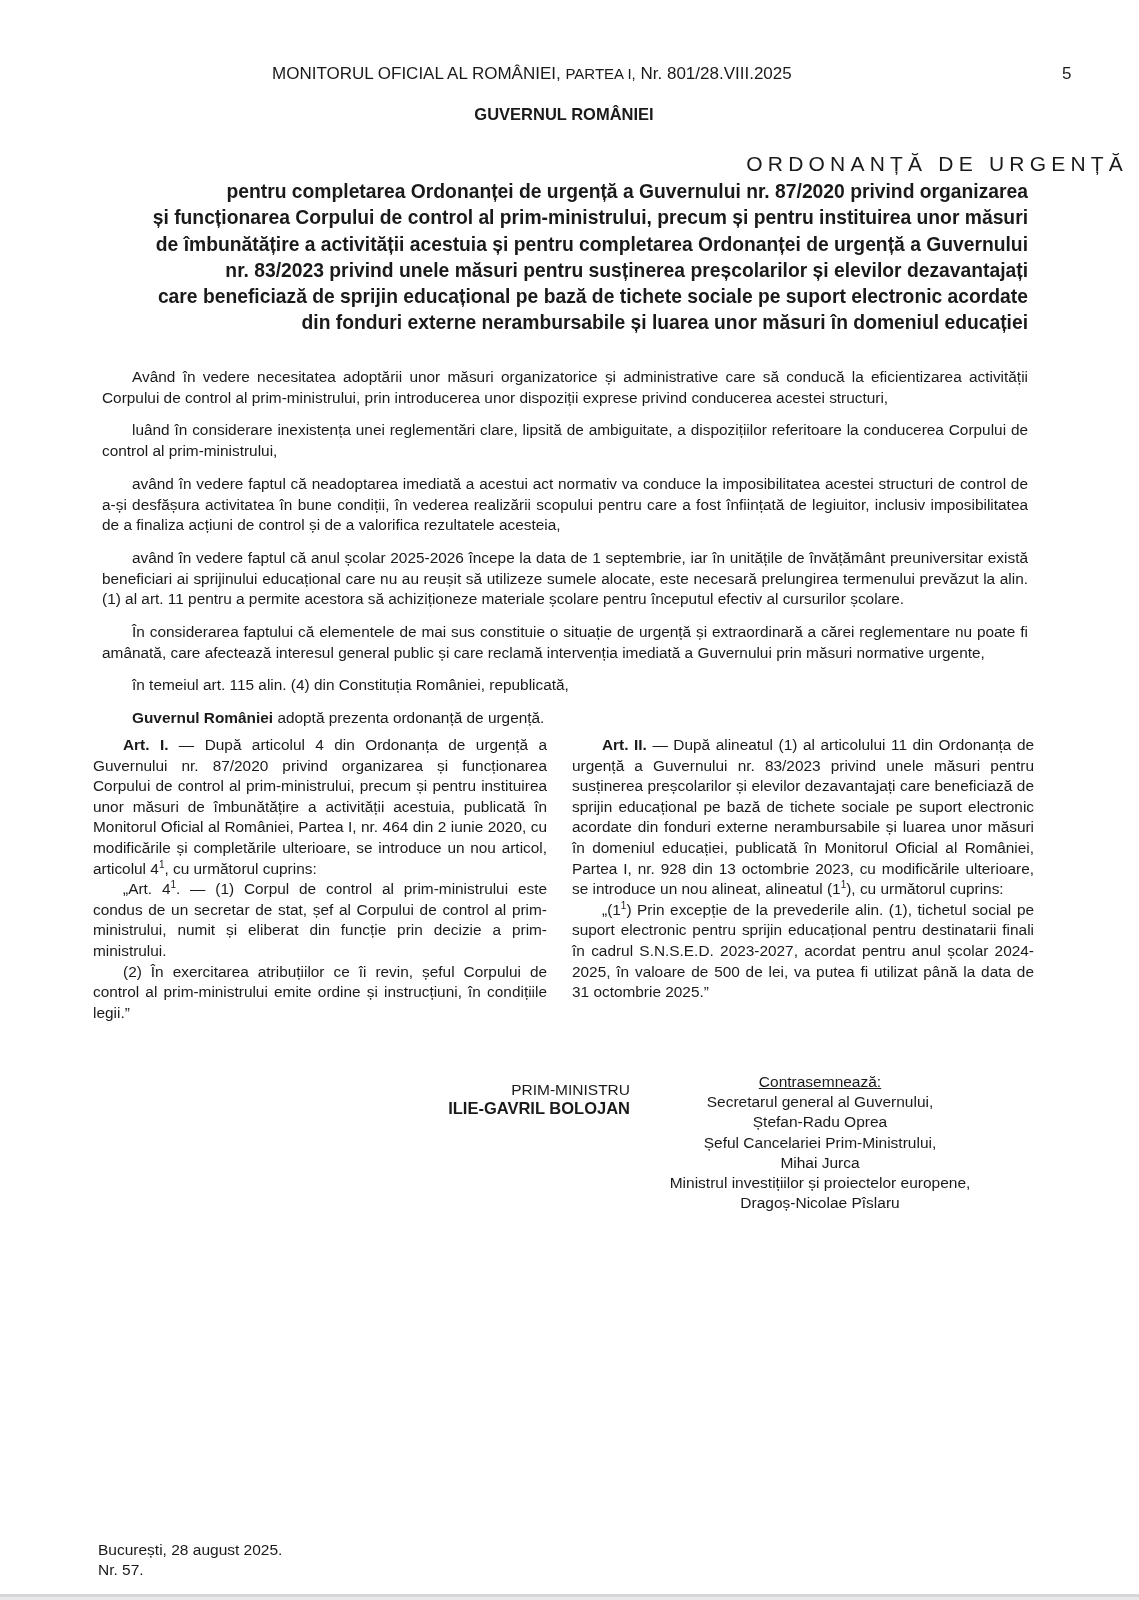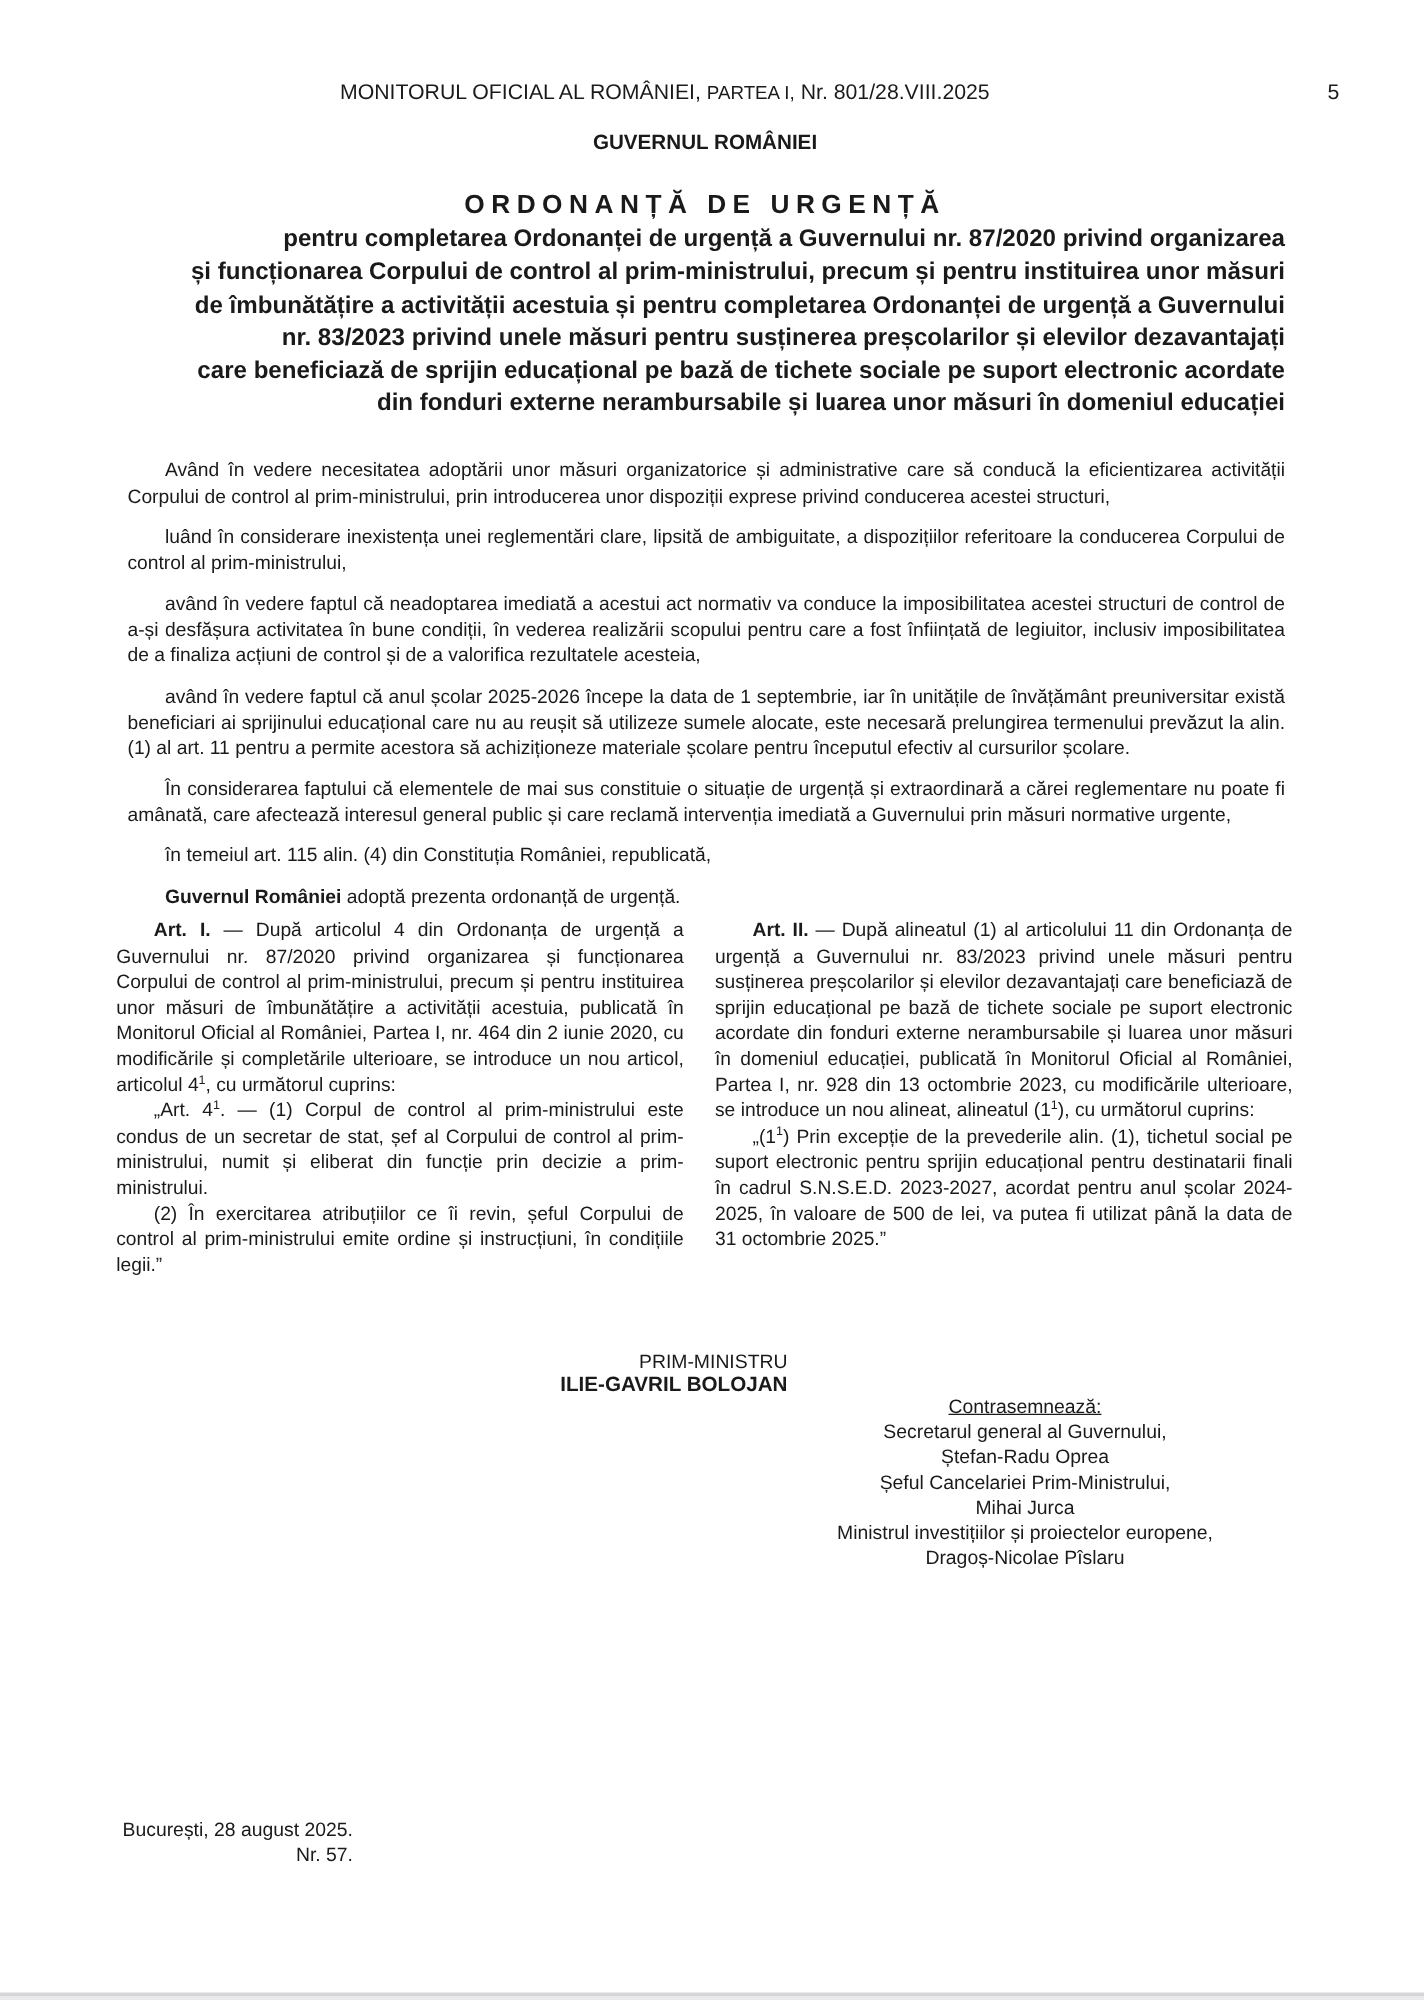--- a/index.html
+++ b/index.html
@@ -12,22 +12,22 @@
     background:#ffffff; border-right:2px solid #d6d6da; border-bottom:3px solid #d6d6da;padding-left:16px;
   }
   .running-head {
     position:absolute; left:272px; top:64px; font-size:17px; letter-spacing:0;
     white-space:nowrap;
   }
   .running-head .sm { font-size:15px; }
   .page-num { position:absolute; left:1062px; top:64px; font-size:17px; }
   .gov-head { position:absolute; left:0; width:1128px; top:105px; text-align:center; font-weight:bold; font-size:16.5px; }
   .doc-type {
-    position:absolute; left:0; width:1128px; top:152px; text-align:center;
-    font-weight:bold; font-size:21px; letter-spacing:5.2px;
+    position:absolute; left:0; width:1128px; top:152px; text-align:right;
+    font-weight:normal; font-size:21px; letter-spacing:5.2px;
   }
   .doc-subtitle {
     position:absolute; left:110px; width:918px; top:179px; text-align:right;
     font-weight:bold; font-size:19.3px; line-height:26.3px;
   }
   .preamble {
     position:absolute; left:90px; width:950px; top:355px; font-size:15.4px; line-height:20.7px;
     text-align:justify;
   }
   .preamble p { margin:12px; text-indent:30px; }
@@ -39,25 +39,25 @@
   .col p { margin:0; text-indent:30px; }
   .col-left { left:93px; }
   .col-right { left:572px; width:462px; }
   .col b { font-weight:bold; }
   sup { font-size:10px; line-height:0; vertical-align:super; }
   .signature-pm {
     position:absolute; left:440px; width:190px; top:1080px; text-align:right; font-size:15.5px; line-height:19px;
   }
   .signature-pm .name { font-weight:bold; font-size:16.5px; }
   .countersign {
-    position:absolute; left:620px; width:400px; top:1116px; text-align:center; font-size:15.5px; line-height:20.2px;
+    position:absolute; left:620px; width:400px; top:1072px; text-align:center; font-size:15.5px; line-height:20.2px;
   }
   .countersign .hd { text-decoration:underline; }
   .countersign .nm { font-weight:normal; }
-  .footer { position:absolute; left:98px; top:1455px; font-size:15.5px; line-height:20px;text-align:right; }
+  .footer { position:absolute; left:98px; top:1540px; font-size:15.5px; line-height:20px; }
 </style>
 </head>
 <body>
 
 <div class="page">
 
   <div class="running-head">
     <span>MONITORUL OFICIAL AL ROMÂNIEI,</span>
     <span class="sm">PARTEA I,</span>
     <span>Nr. 801/28.VIII.2025</span>

